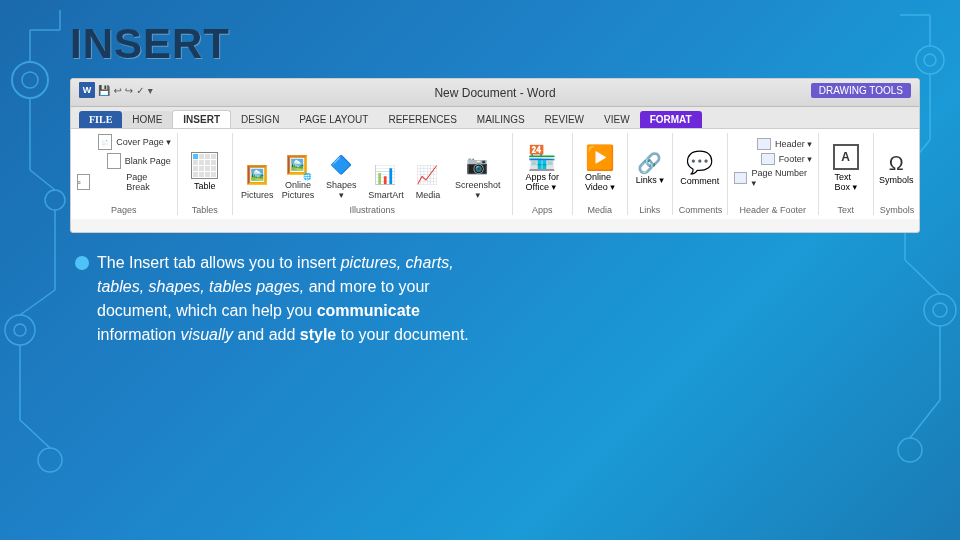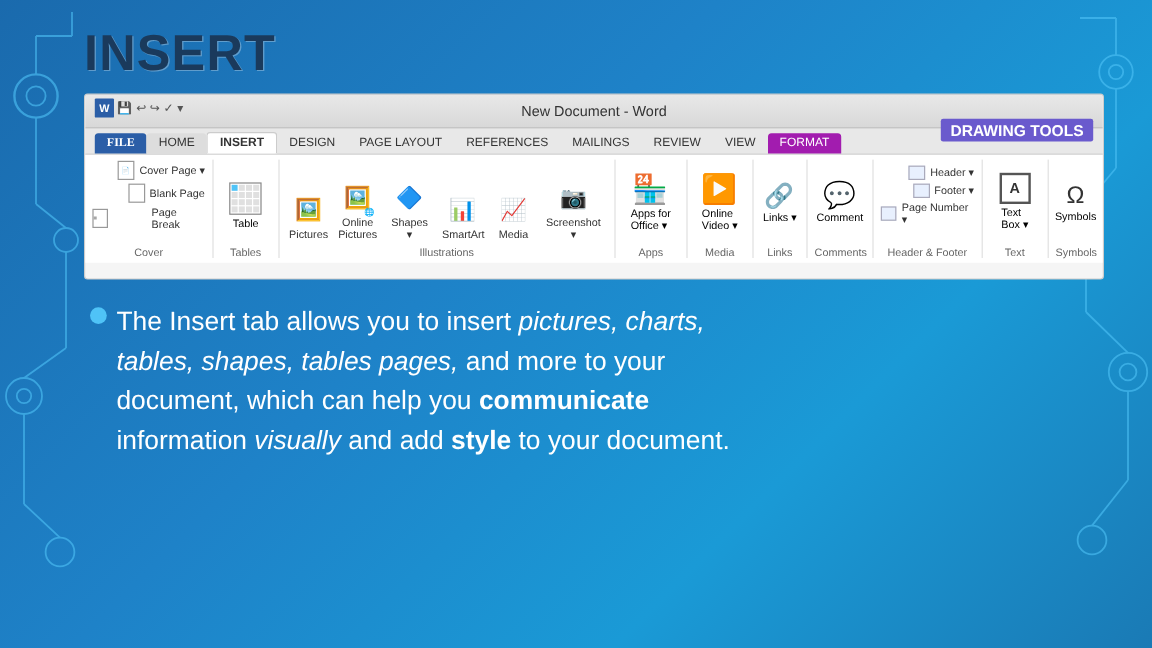--- a/index.html
+++ b/index.html
@@ -58,27 +58,27 @@
 
     .ribbon-doc-title {
       font-size: 12px;
       color: #333;
       font-weight: normal;
     }
 
     .drawing-tools-badge {
       position: absolute;
       right: 8px;
-      top: 20px;
+      top: 4px;
       background: #6a5acd;
       color: white;
-      font-size: 13px;
+      font-size: 10px;
       padding: 2px 8px;
       border-radius: 2px;
-      font-weight: bold;
+      font-weight: normal;
     }
 
     
     .ribbon-tabs {
       background: #e8e8e8;
       height: 22px;
       display: flex;
       align-items: flex-end;
       padding-left: 8px;
       border-bottom: 1px solid #ccc;
@@ -106,22 +106,23 @@
 
     .ribbon-tab.insert {
       background: white;
       color: #333;
       border: 1px solid #ccc;
       border-bottom: none;
       font-weight: bold;
     }
 
     .ribbon-tab.active-format {
-      background: #a21caf;
+      background: #6d28d9;
       color: white;
+      font-weight: bold;
     }
 
     
     .ribbon-content {
       background: white;
       height: 90px;
       display: flex;
       align-items: stretch;
       padding: 4px 0;
       overflow: hidden;
@@ -209,21 +210,21 @@
     .bullet-dot {
       width: 14px;
       height: 14px;
       background: #4fc3f7;
       border-radius: 50%;
       flex-shrink: 0;
       margin-top: 5px;
     }
 
     .body-text {
-      font-size: 22px;
+      font-size: 16px;
       color: white;
       line-height: 1.5;
     }
 
     .body-text .highlight {
       font-style: italic;
       font-weight: normal;
     }
 
     .body-text .bold-text {
@@ -350,21 +351,21 @@
           </div>
           <div class="pages-item">
             <div style="width:14px;height:16px;border:1px solid #999;background:white;"></div>
             <span style="font-size:9px;">Blank Page</span>
           </div>
           <div class="pages-item">
             <div style="width:14px;height:16px;border:1px solid #999;background:white;display:flex;align-items:center;font-size:5px;color:#555;">≡</div>
             <span style="font-size:9px;margin-left:32px;">Page Break</span>
           </div>
         </div>
-        <div class="ribbon-group-label">Cover</div>
+        <div class="ribbon-group-label">Pages</div>
       </div>
 
       <div class="ribbon-group" style="min-width:55px; align-items:center;">
         <div style="flex:1; display:flex; flex-direction:column; align-items:center; justify-content:center; padding-top:6px;">
           <div style="display:grid;grid-template-columns:repeat(4,5px);grid-template-rows:repeat(4,5px);gap:1px;border:1px solid #888;padding:1px;">
             <div style="background:#4fc3f7;"></div>
               <div style="background:#e0e0e0;"></div>
               <div style="background:#e0e0e0;"></div>
               <div style="background:#e0e0e0;"></div>
             <div style="background:#e0e0e0;"></div>

